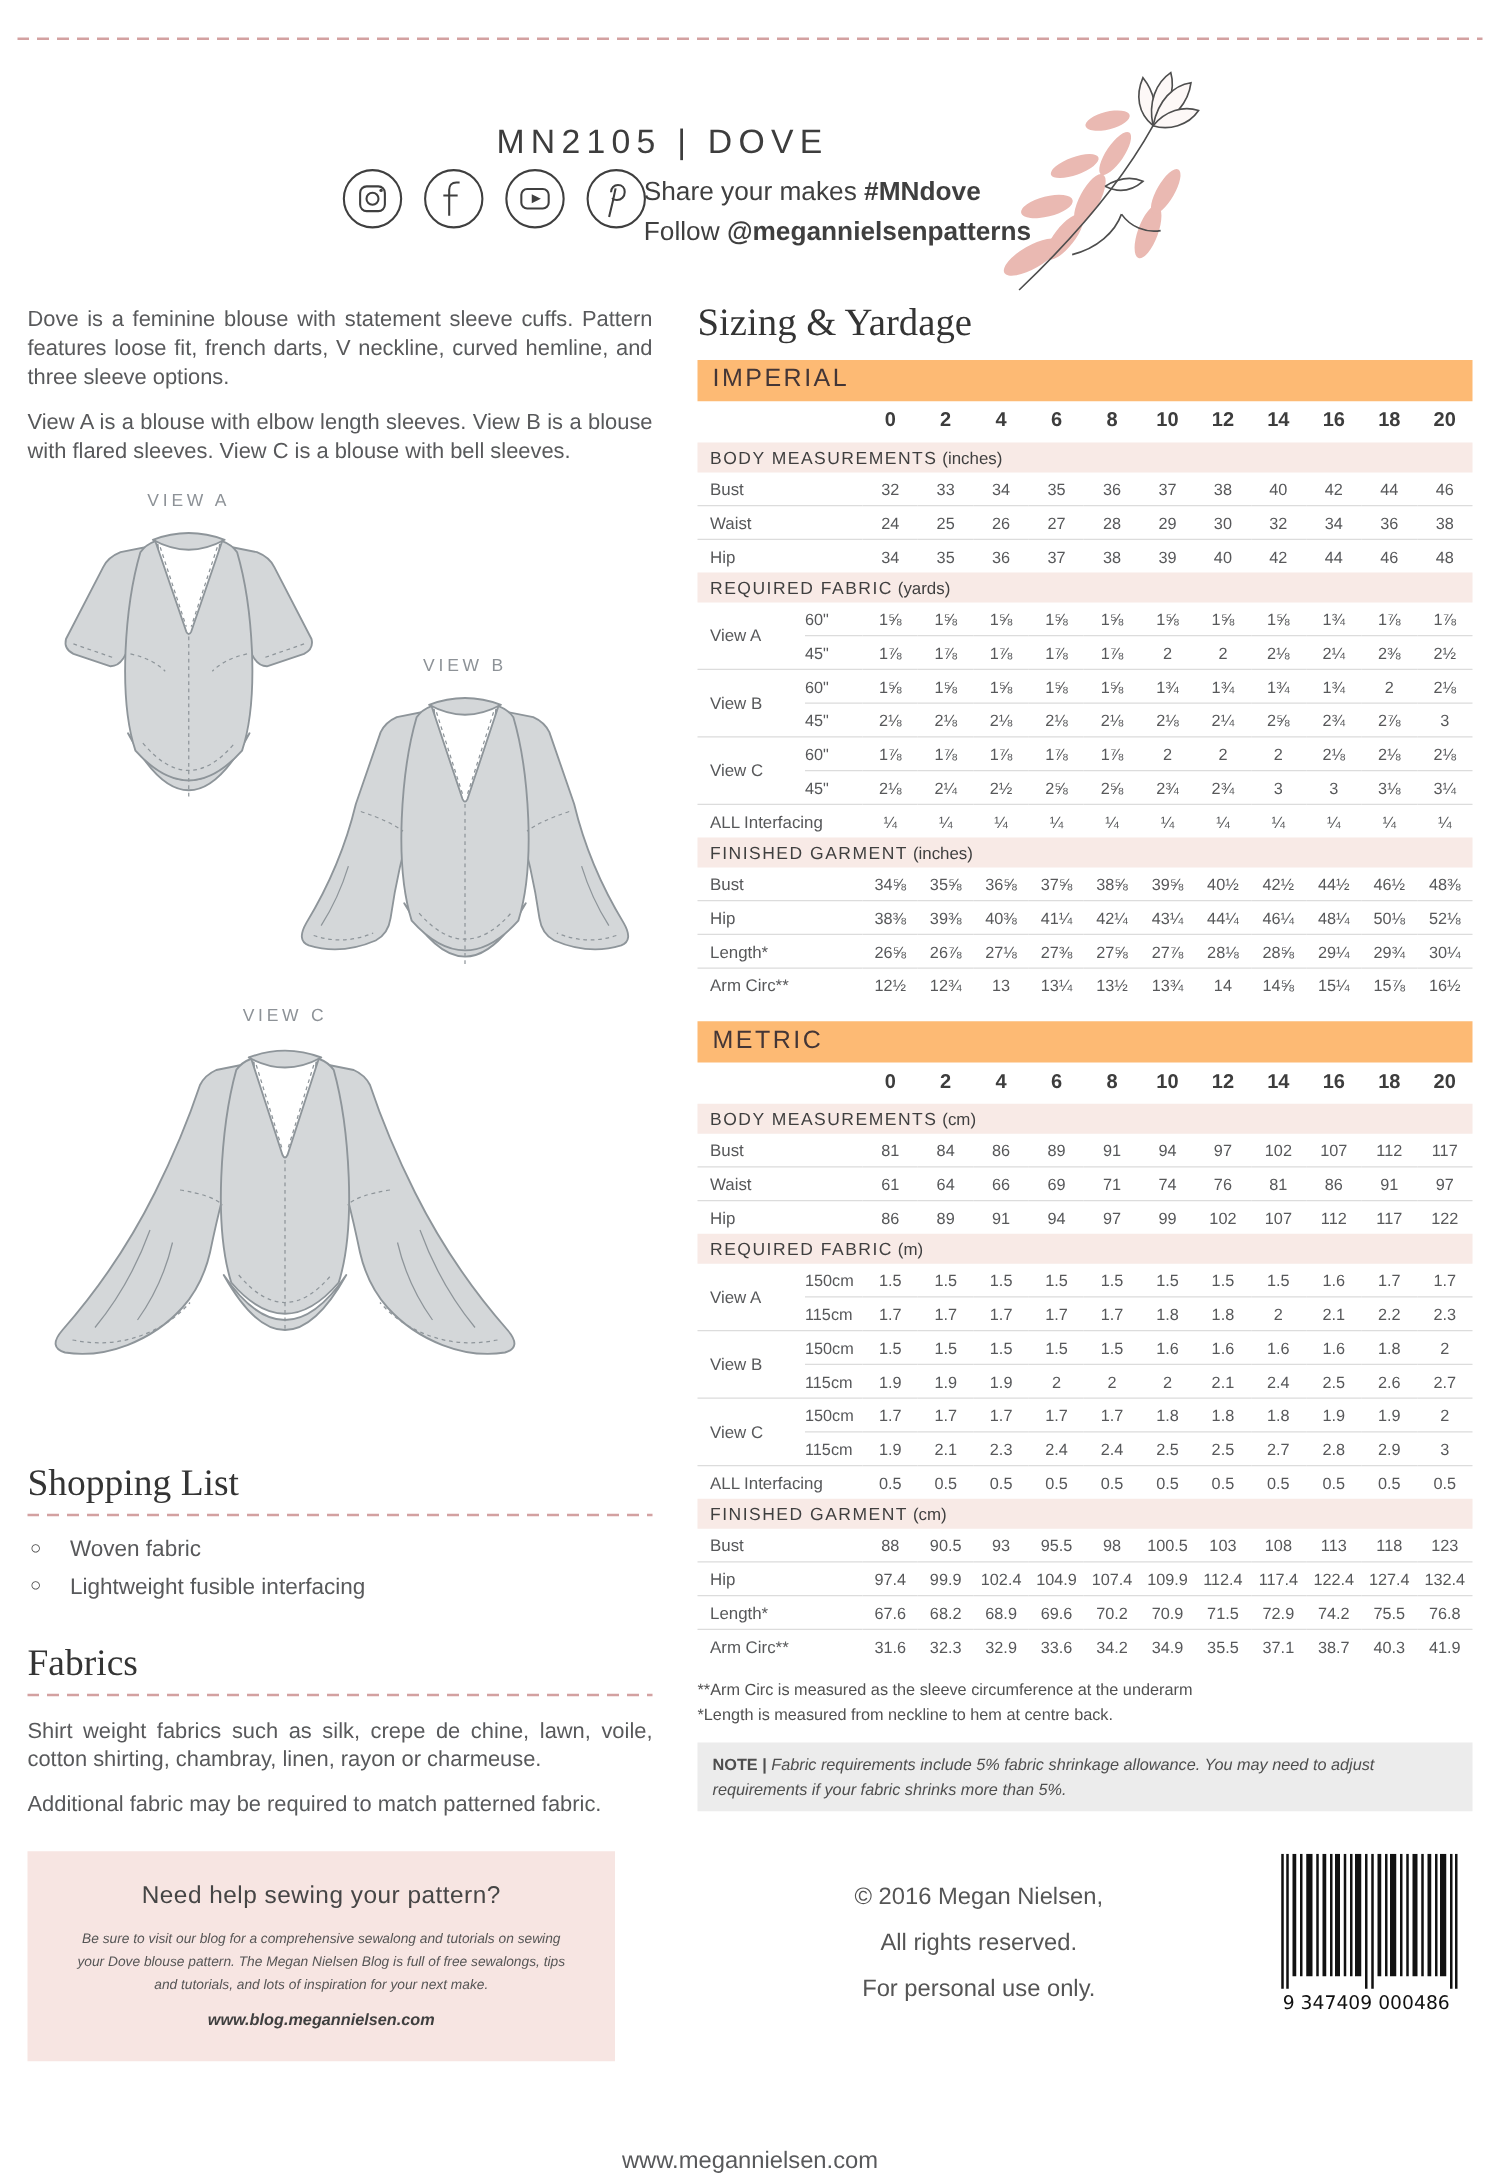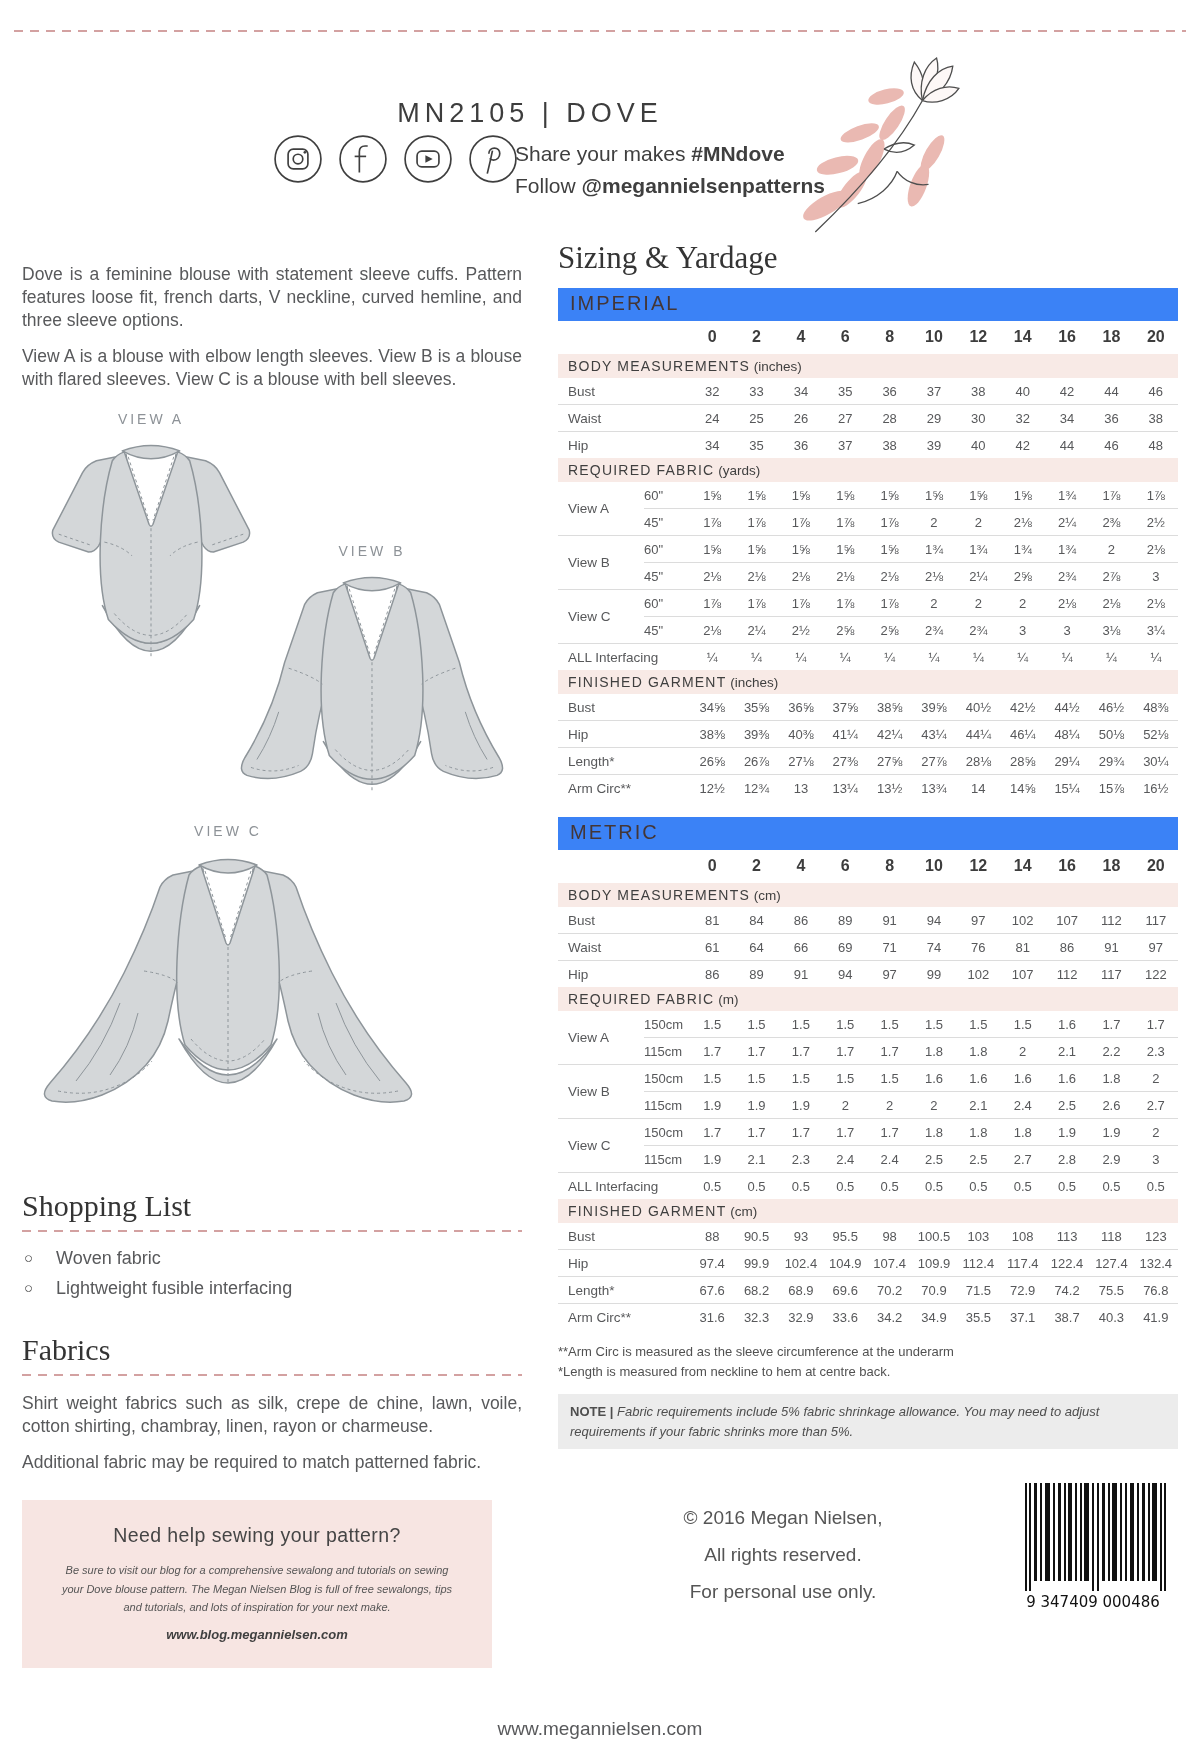--- a/index.html
+++ b/index.html
@@ -7,40 +7,40 @@
        font-family:"Liberation Sans","DejaVu Sans",sans-serif;color:#58595b;}
   .dash{height:2px;background:repeating-linear-gradient(90deg,#d3a1a1 0 9px,transparent 9px 16px);}
   .abs{position:absolute;}
   
   .title{font-size:27px;letter-spacing:5px;color:#3d3d3d;font-weight:400;}
   .social{display:flex;gap:15px;}
   .social svg{display:block;}
   .share{font-size:21px;color:#3f3f3f;line-height:1.5;}
   .share b{font-weight:700;}
   
-  .leftcol{position:absolute;left:22px;top:244px;width:500px;margin-top:19px;}
+  .leftcol{position:absolute;left:22px;top:244px;width:500px;}
   .leftcol p{margin:0 0 14px;font-size:17.5px;line-height:1.3;text-align:justify;}
   .views{position:relative;height:766px;margin-top:6px;}
   .fig{position:absolute;text-align:center;}
   .fig .vlabel{font-size:14px;letter-spacing:3px;color:#8d9297;margin-bottom:4px;}
   h2.serif,h3.serif{font-family:"Liberation Serif","DejaVu Serif",serif;font-weight:400;color:#343434;margin:0;}
   h3.serif{font-size:30px;}
   .sect-hr{margin:7px 0 16px;}
   ul.slist{list-style:none;margin:0;padding:0;font-size:18px;}
   ul.slist li{margin:0 0 9px;padding-left:34px;position:relative;}
   ul.slist li:before{content:"○";position:absolute;left:2px;top:1px;font-size:15px;color:#4c4c4c;}
   .fabrics-block{margin-top:34px;}
   .helpbox{margin-top:26px;background:#f7e5e2;padding:24px 34px 26px;text-align:center;width:402px;}
   .helpbox h4{margin:0 0 14px;font-size:19.5px;font-weight:400;color:#454545;letter-spacing:.4px;}
   .helpbox .hbody{font-style:italic;font-size:11px;line-height:1.7;color:#555;}
   .helpbox .hurl{font-weight:700;font-size:13px;margin-top:10px;color:#3f3f3f;font-style:italic;}
   
   .rightcol{position:absolute;left:558px;top:240px;width:620px;}
   h2.serif{font-size:31px;margin-bottom:12px;}
-  .band{background:#3b82f6;color:#443636;font-size:20px;letter-spacing:2px;padding:4px 12px 6px;}
+  .band{background:#fdba74;color:#443636;font-size:20px;letter-spacing:2px;padding:4px 12px 6px;}
   .band.metric{margin-top:16px;}
   table.sz{width:100%;border-collapse:collapse;table-layout:fixed;}
   table.sz td{font-size:13px;color:#57585a;text-align:center;padding:5.5px 0;}
   tr.size-row td{font-size:16px;font-weight:700;color:#3d3d3d;padding:7px 0 8px;}
   tr.band-row td{background:#f8eae6;text-align:left;padding:4px 10px;color:#3f3f3f;font-size:14px;}
   tr.band-row .sect{letter-spacing:1.2px;}
   tr.band-row .unit{font-size:13.5px;}
   td.c1{width:86px;} td.c2{width:46px;}
   td.rlabel{text-align:left !important;padding-left:10px !important;font-size:13.5px !important;}
   td.glabel{text-align:left !important;padding-left:10px !important;font-size:13.5px !important;}

